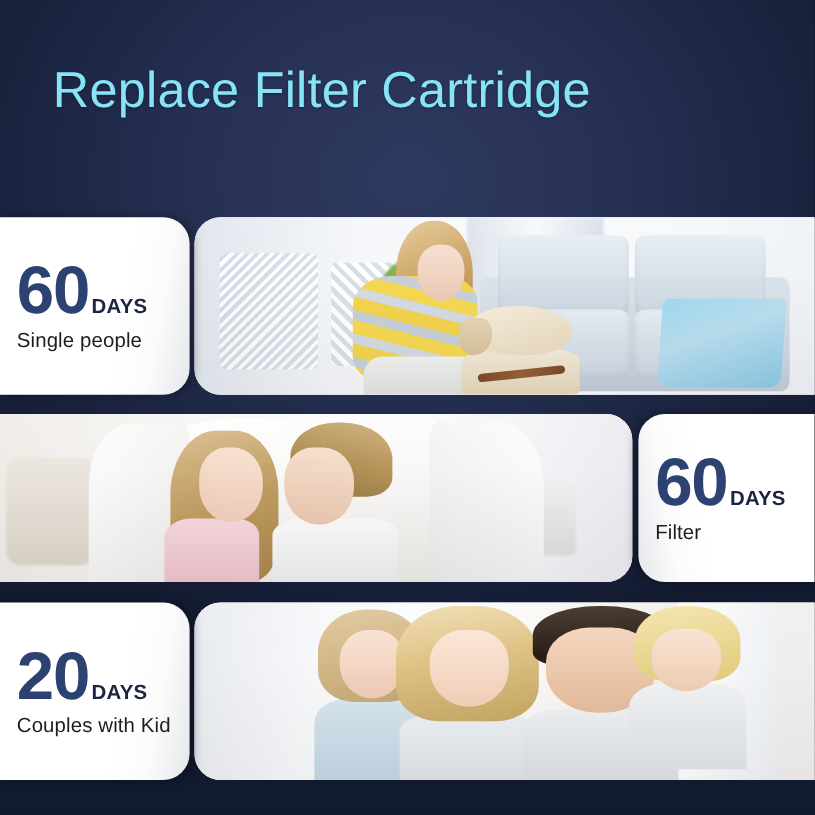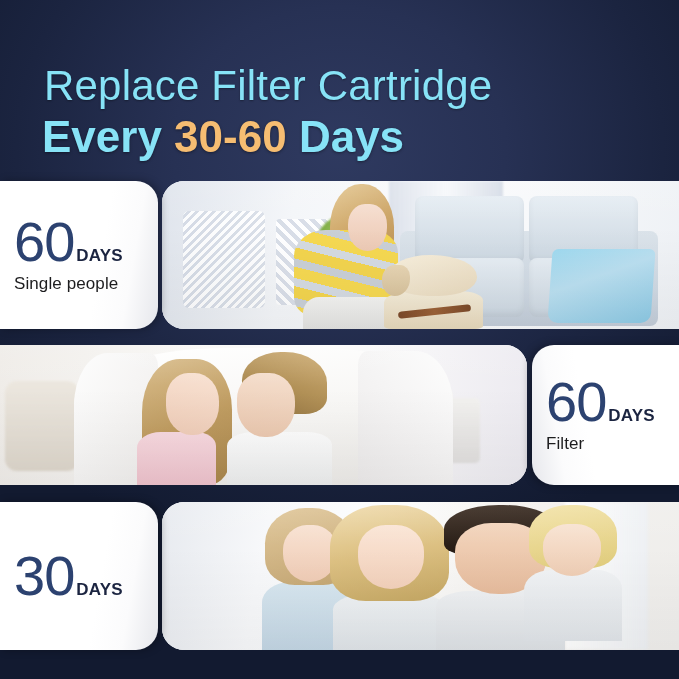--- a/index.html
+++ b/index.html
@@ -13,21 +13,21 @@
   .canvas {
     position:absolute; inset:0;
     width:679px; height:679px;
     background:
       radial-gradient(ellipse 70% 60% at 50% 22%, #2f3a60 0%, #273154 35%, #1b2440 68%, #121a30 100%),
       #121a30;
     overflow:hidden;
   }
 
   
-  .header { position:absolute; left:0; top:14px; width:563px; height:180px; }
+  .header { position:absolute; left:0; top:3px; width:563px; height:180px; }
   .hdr-line1 {
     position:absolute; left:44px; top:48px;
     font-size:42px; font-weight:400; letter-spacing:0.2px;
     color:#87e3f7; white-space:nowrap;
     text-shadow:0 1px 2px rgba(0,0,0,0.35);
   }
   .hdr-line2 {
     position:absolute; left:42px; top:98px;
     font-size:44px; font-weight:700; letter-spacing:0px;
     white-space:nowrap; color:#87e3f7;
@@ -50,21 +50,21 @@
   }
   .info-left  { left:0;   width:158px; border-radius:0 22px 22px 0; box-shadow:3px 0 8px rgba(0,0,0,0.30); }
   .info-right { right:0;  width:147px; border-radius:22px 0 0 22px; box-shadow:-3px 0 8px rgba(0,0,0,0.30);
                 background:linear-gradient(260deg,#ffffff 0%,#ffffff 62%,#fbfbfc 80%,#e9eaee 97%,#dcdee4 100%); }
 
   .info-inner { position:absolute; left:0; right:0; top:50%; transform:translateY(-50%); padding:0 10px 0 14px; }
   .info-right .info-inner { padding:0 12px 0 14px; }
 
   .num-row { display:flex; align-items:flex-end; line-height:1; }
   .big-num {
-    font-size:56px; font-weight:400; color:#2c4270;
+    font-size:56px; font-weight:700; color:#2c4270;
     letter-spacing:-1px; line-height:0.92;
   }
   .days-lbl {
     font-size:17px; font-weight:700; color:#1b2440;
     letter-spacing:0.2px; padding-bottom:4px; margin-left:2px;
   }
   .sub-lbl {
     margin-top:6px; font-size:17px; font-weight:400;
     color:#1d1d1f; letter-spacing:0.1px; white-space:nowrap;
   }
@@ -190,21 +190,20 @@
   .soft { position:absolute; inset:0; pointer-events:none;
     background:linear-gradient(180deg,rgba(255,255,255,.10) 0%,rgba(255,255,255,0) 30%,rgba(0,0,0,.04) 100%); }
 </style>
 </head>
 <body>
 
 <div class="canvas">
 
   <div class="header">
     <div class="hdr-line1">Replace Filter Cartridge</div>
-    <div class="hdr-line2"><span class="hdr-seg">Every </span><span class="hdr-seg accent">30-60</span><span class="hdr-seg"> Days</span></div>
   </div>
 
   <div class="row row-1">
 
     <div class="panel photo-panel photo-right">
       <div class="scene s1">
         <div class="wall"></div>
         <div class="curtain"></div>
         <div class="lamp"></div>
         <div class="lamp2"></div>
@@ -302,21 +301,22 @@
           <div class="h"></div>
           <div class="f"></div>
         </div>
         <div class="soft"></div>
       </div>
     </div>
 
     <div class="panel info-panel info-left">
       <div class="info-inner">
         <div class="num-row">
-          <span class="big-num">30</span>
+          <span class="big-num">20</span>
           <span class="days-lbl">DAYS</span>
         </div>
+        <div class="sub-lbl">Couples with Kid</div>
       </div>
     </div>
 
   </div>
 
 </div>
 
 </body></html>

